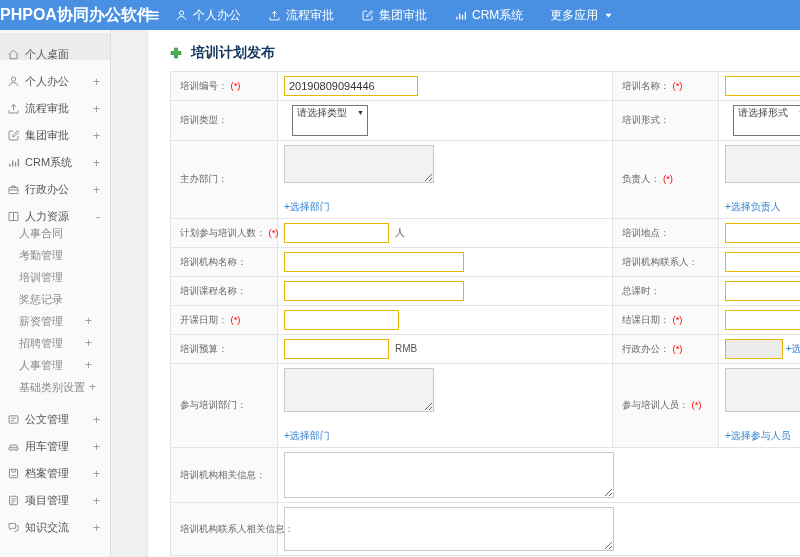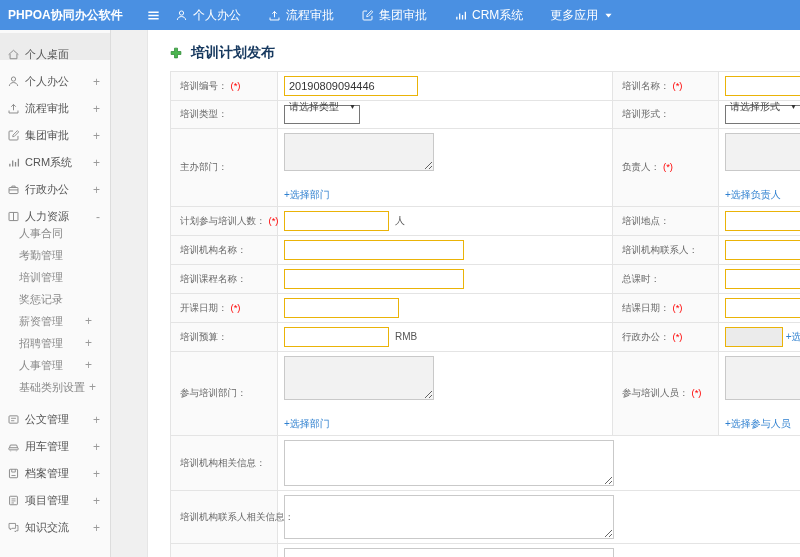--- a/index.html
+++ b/index.html
@@ -2,21 +2,21 @@
 <html><head>
 <meta charset="utf-8">
 <style>
   * { margin:0; padding:0; box-sizing:border-box; }
   html,body { background:#e9e9e9; }
   body { font-family:"Liberation Sans","DejaVu Sans",sans-serif; }
   .screen { width:800px; height:557px; overflow:hidden; position:relative; background:#fff; }
 
   
   .topbar { height:30px; background:#4a90e2; display:flex; align-items:center; color:#fff; }
-  .logo { padding-left:8px; width:130px; font-size:12px; font-weight:bold; white-space:nowrap; letter-spacing:0; }
+  .logo { width:130px; font-size:16px; font-weight:bold; white-space:nowrap; letter-spacing:0; }
   .menu-btn { margin:0 14px 0 16px; display:flex; align-items:center; cursor:pointer; }
   .topnav { display:flex; align-items:center; }
   .nav-item { display:inline-flex; align-items:center; gap:5px; color:#fff; font-size:12px; margin-right:27px; cursor:pointer; text-decoration:none; white-space:nowrap; }
   .icon { display:inline-flex; align-items:center; }
   .topbar .icon { color:#fff; }
 
   
   .layout { display:flex; height:527px; }
   .sidebar { width:111px; background:#fafafa; border-right:1px solid #ddd; padding-top:3px; overflow:hidden; }
   .strip { width:37px; background:#f0f0f0; border-right:1px solid #e6e6e6; }
@@ -35,21 +35,21 @@
   .page-title { display:flex; align-items:center; gap:9px; font-size:14px; font-weight:bold; color:#17395f; margin-bottom:9px; }
 
   
   table.form { border-collapse:collapse; table-layout:fixed; width:848px; }
   td { border:1px solid #e4e4e4; font-size:10px; color:#666; padding:3px 6px; vertical-align:middle; }
   td.lbl { background:#fafafa; padding-left:9px; white-space:nowrap; font-size:9.5px; }
   td.fld { background:#fff; padding:4px 6px; }
   .req { color:#f00; font-style:normal; margin-left:3px; }
   .inp { height:20px; border:1px solid #eab308; background:#fff; padding:0 4px; font-size:11px; color:#333; font-family:inherit; vertical-align:middle; }
   .inp.gray { background:#ebebeb; }
-  .sel { display:inline-flex; align-items:center; justify-content:space-between; height:19px; border:1px solid #767676; background:#fff; padding:0 3px 16px 4px; font-size:10px; color:#444; cursor:pointer; vertical-align:middle; }
+  .sel { display:inline-flex; align-items:center; justify-content:space-between; height:31px; border:1px solid #767676; background:#fff; padding:0 3px 16px 4px; font-size:10px; color:#444; cursor:pointer; vertical-align:middle;margin-left:8px; }
   .sel .arr { font-size:7px; color:#333; margin-left:4px; }
   .ta { border:1px solid #c9c9c9; background:#fff; font-size:11px; color:#333; font-family:inherit; resize:both; display:block; }
   .ta.gray { background:#f2f2f2; }
   .lnk { color:#2f80d0; font-size:10px; text-decoration:none; cursor:pointer; white-space:nowrap; }
   .lnk.below { display:inline-block; margin-top:17px; }
   .suffix { font-size:10px; color:#555; margin-left:6px; }
 </style>
 </head>
 <body>
 

